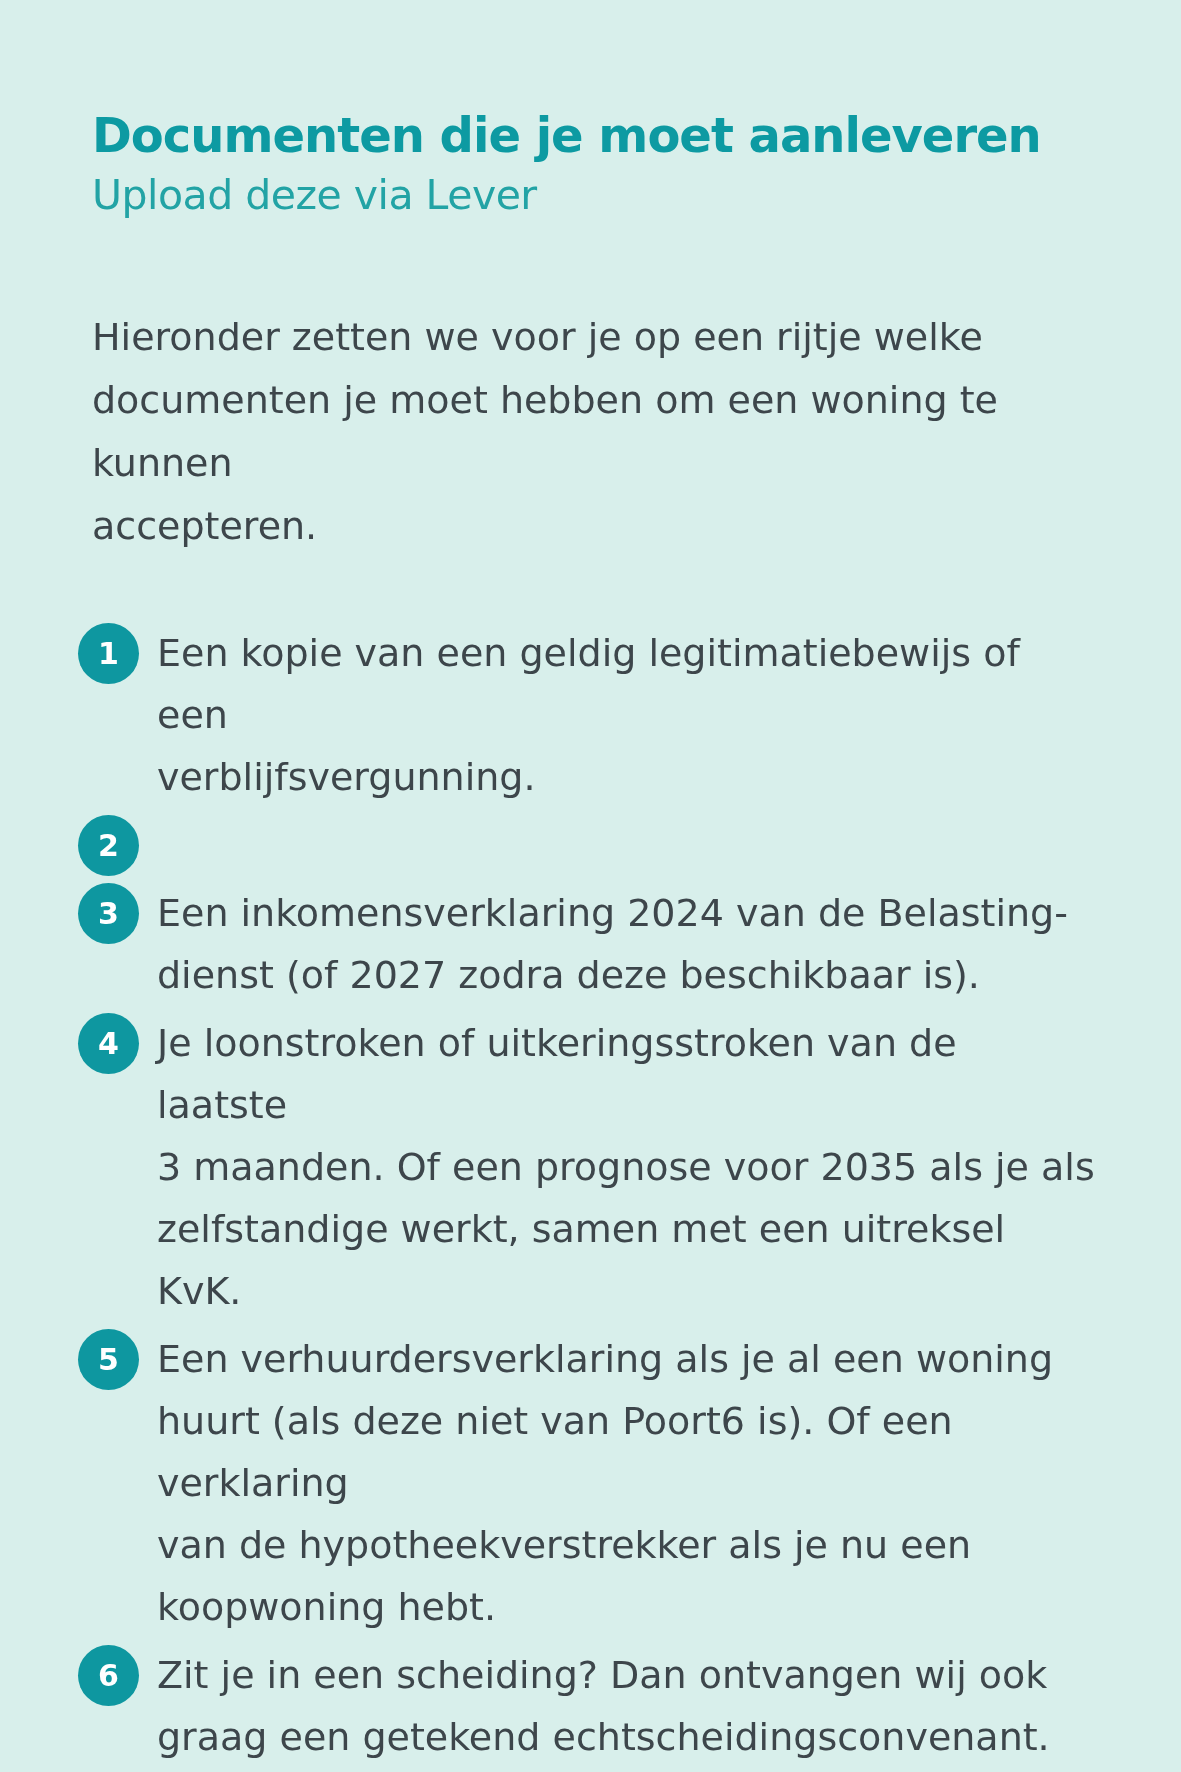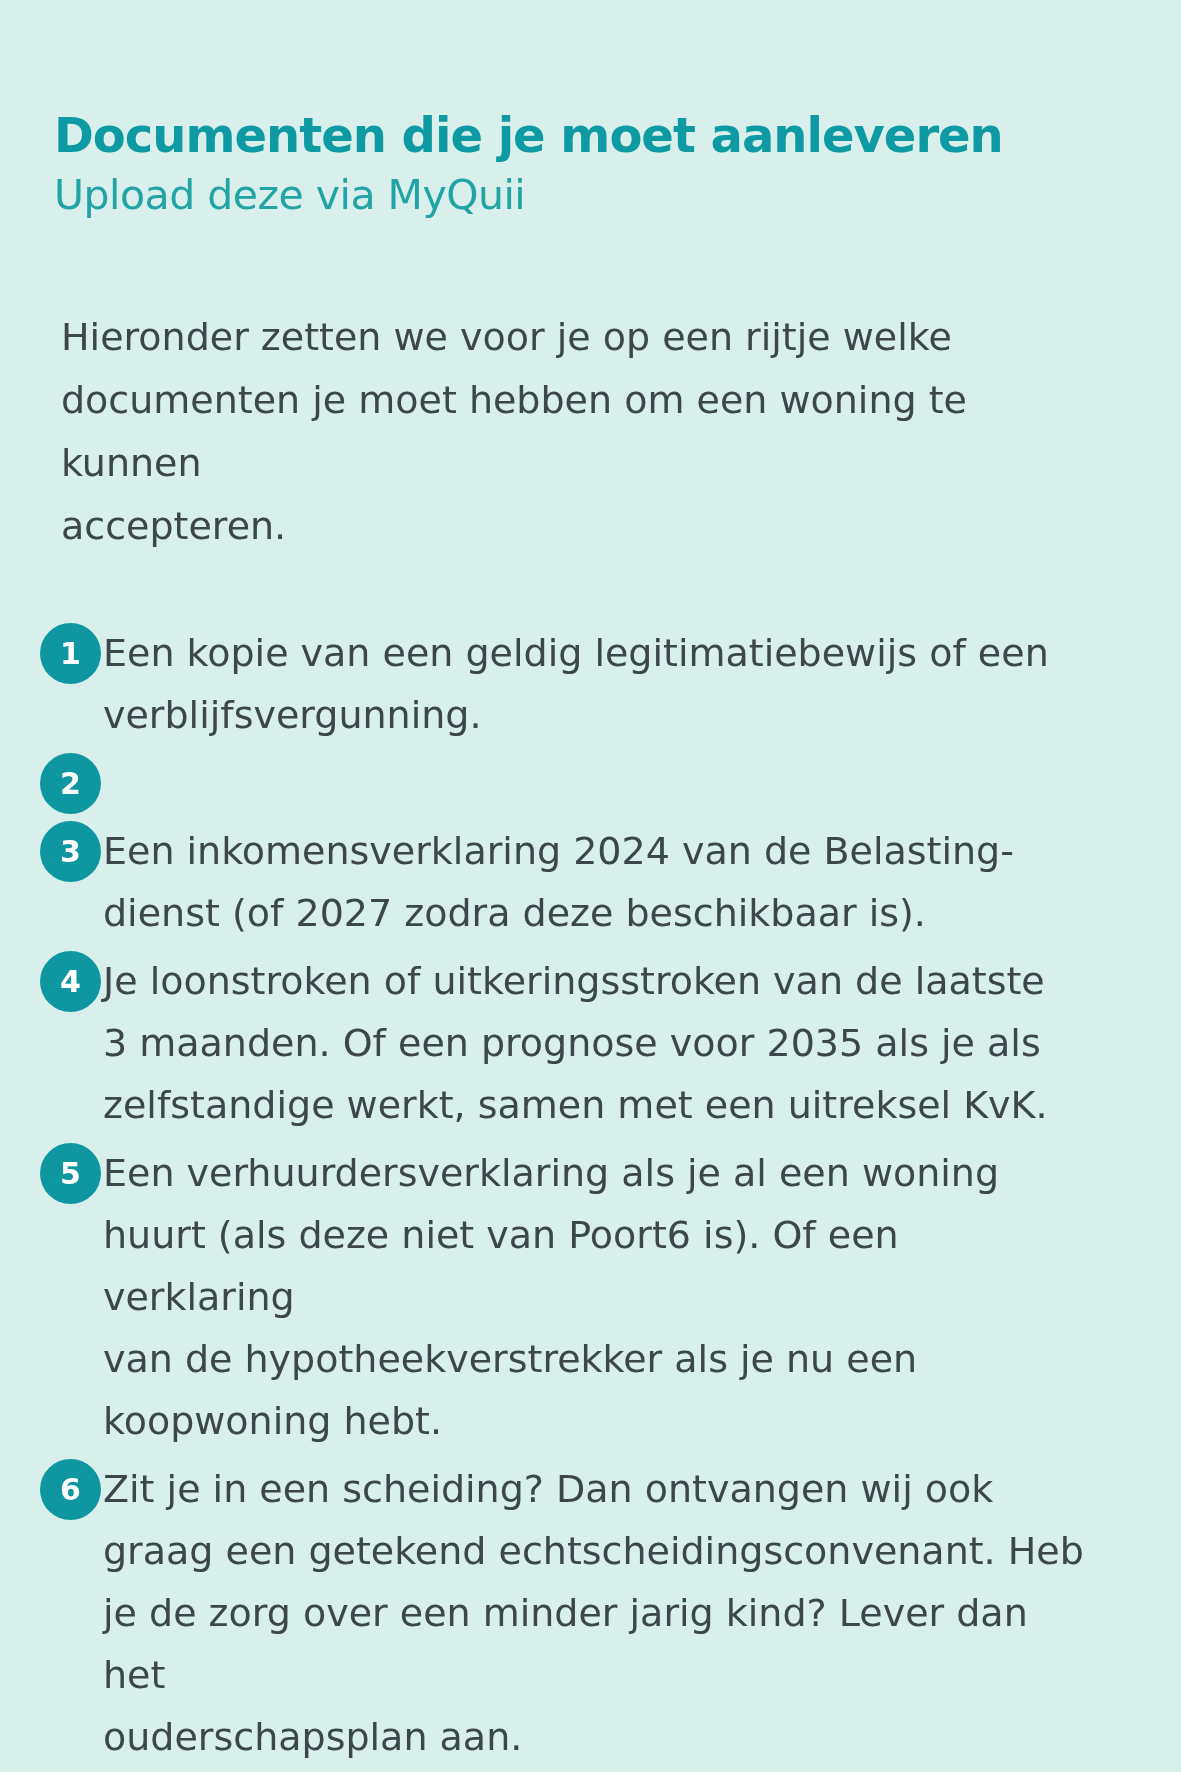--- a/index.html
+++ b/index.html
@@ -6,42 +6,42 @@
     margin: 0;
     padding: 0;
     background: #d8efeb;
   }
   .page {
     position: relative;
     width: 1181px;
     height: 1772px;
     background: #d8efeb;
     box-sizing: border-box;
-    padding: 108px 86px 0 54px;
+    padding: 108px 86px 0 92px;
     font-family: "DejaVu Sans", "Liberation Sans", sans-serif;
     overflow: hidden;
   }
   .title {
     margin: 0;
     color: #0d9aa2;
     font-size: 48px;
     font-weight: 800;
     letter-spacing: -1px;
     line-height: 1.15;
   }
   .subtitle {
     margin: 8px 0 0 0;
     color: #22a3a5;
     font-size: 41px;
     font-weight: 400;
     letter-spacing: -0.5px;
     line-height: 1.2;
   }
   .intro {
-    margin: 86px 0 0 7px;
+    margin: 86px 0 0 0;
     color: #3d464b;
     font-size: 38px;
     line-height: 63px;
     white-space: pre-line;
   }
   .doc-list {
     list-style: none;
     margin: 64px 0 0 0;
     padding: 0 0 0 0;
     margin-left: -14px; 
@@ -59,33 +59,33 @@
     background: #0e97a0;
     color: #ffffff;
     font-size: 30px;
     font-weight: 700;
     display: flex;
     align-items: center;
     justify-content: center;
     margin-top: 1px;
   }
   .item-text {
-    margin-left: 2px;
+    margin-left: 18px;
     color: #3d464b;
     font-size: 38px;
     line-height: 62px;
     white-space: pre-line;
   }
 </style>
 </head>
 <body>
 
 <div class="page">
   <h1 class="title">Documenten die je moet aanleveren</h1>
-  <h2 class="subtitle">Upload deze via MyQuii</h2>
+  <h2 class="subtitle">Upload deze via Lever</h2>
 
   <p class="intro">Hieronder zetten we voor je op een rijtje welke
 documenten je moet hebben om een woning te kunnen
 accepteren.</p>
 
   <ol class="doc-list">
     <li class="doc-item">
       <span class="num-badge">1</span>
       <span class="item-text">Een kopie van een geldig legitimatiebewijs of een
 verblijfsvergunning.</span>

